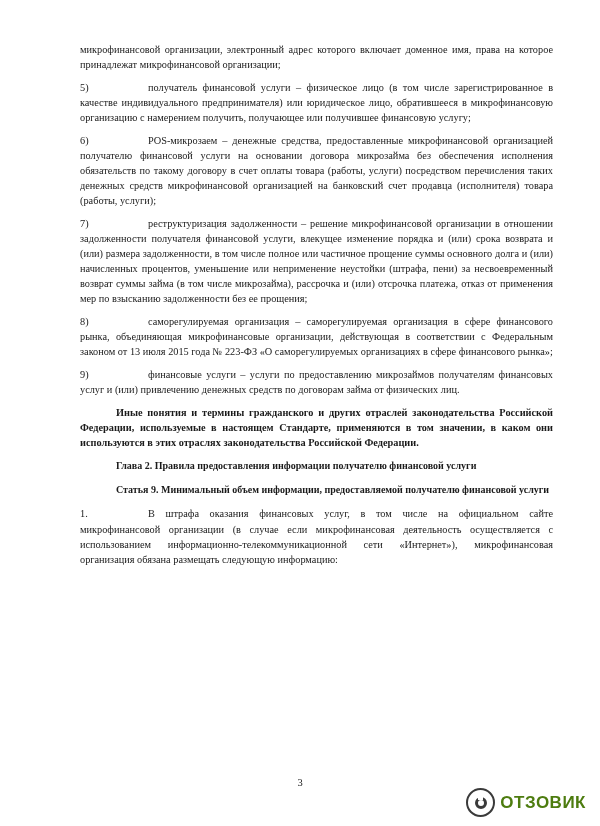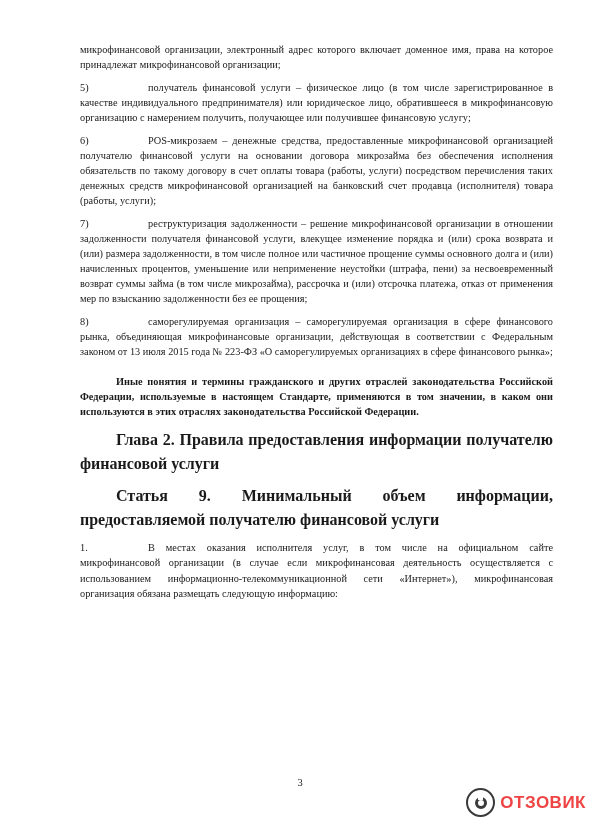--- a/index.html
+++ b/index.html
@@ -46,21 +46,21 @@
     text-indent: 0;
   }
   .gap {
     height: 7px;
   }
   .heading {
     font-weight: bold;
     text-align: justify;
     text-indent: 36px;
     margin: 0;
-    font-size: 16px;
+    font-size: 10px;
     line-height: 1.47;
   }
   .heading-block {
     margin-top: 9px;
     margin-bottom: 9px;
   }
   .page-number {
     position: absolute;
     bottom: 38px;
     left: 0;
@@ -111,21 +111,21 @@
     width: 5px;
     height: 9px;
     margin-left: -2.5px;
     background: #ffffff;
   }
   .wm-text {
     font-family: "Liberation Sans", sans-serif;
     font-weight: bold;
     font-size: 17px;
     letter-spacing: 0.5px;
-    color: #ef4444;
+    color: #4d7c0f;
     line-height: 1;
   }
 </style>
 </head>
 <body>
 
 <div class="page">
   <div class="doc-body">
 
     <p class="para">микрофинансовой организации, электронный адрес которого включает доменное имя, права на которое принадлежат микрофинансовой организации;</p>
@@ -141,34 +141,35 @@
     <div class="gap"></div>
 
     <p class="para numbered"><span class="num-label">7)</span><span>реструктуризация задолженности – решение микрофинансовой организации в отношении задолженности получателя финансовой услуги, влекущее изменение порядка и (или) срока возврата и (или) размера задолженности, в том числе полное или частичное прощение суммы основного долга и (или) начисленных процентов, уменьшение или неприменение неустойки (штрафа, пени) за несвоевременный возврат суммы займа (в том числе микрозайма), рассрочка и (или) отсрочка платежа, отказ от применения мер по взысканию задолженности без ее прощения;</span></p>
 
     <div class="gap"></div>
 
     <p class="para numbered"><span class="num-label">8)</span><span>саморегулируемая организация – саморегулируемая организация в сфере финансового рынка, объединяющая микрофинансовые организации, действующая в соответствии с Федеральным законом от 13 июля 2015 года № 223-ФЗ «О саморегулируемых организациях в сфере финансового рынка»;</span></p>
 
     <div class="gap"></div>
 
+    <p class="para numbered"><span class="num-label">9)</span><span>финансовые услуги – услуги по предоставлению микрозаймов получателям финансовых услуг и (или) привлечению денежных средств по договорам займа от физических лиц.</span></p>
 
     <div class="gap"></div>
 
     <p class="para indent">Иные понятия и термины гражданского и других отраслей законодательства Российской Федерации, используемые в настоящем Стандарте, применяются в том значении, в каком они используются в этих отраслях законодательства Российской Федерации.</p>
 
     <div class="heading-block">
       <p class="heading">Глава 2. Правила предоставления информации получателю финансовой услуги</p>
     </div>
 
     <div class="heading-block">
       <p class="heading">Статья 9. Минимальный объем информации, предоставляемой получателю финансовой услуги</p>
     </div>
 
-    <p class="para numbered"><span class="num-label">1.</span><span>В местах оказания исполнителя услуг, в том числе на официальном сайте микрофинансовой организации (в случае если микрофинансовая деятельность осуществляется с использованием информационно-телекоммуникационной сети «Интернет»), микрофинансовая организация обязана размещать следующую информацию:</span></p>
+    <p class="para numbered"><span class="num-label">1.</span><span>В штрафа оказания финансовых услуг, в том числе на официальном сайте микрофинансовой организации (в случае если микрофинансовая деятельность осуществляется с использованием информационно-телекоммуникационной сети «Интернет»), микрофинансовая организация обязана размещать следующую информацию:</span></p>
 
   </div>
 
   <div class="page-number">3</div>
 
   <div class="watermark">
     <div class="wm-logo"></div>
     <div class="wm-text">ОТЗОВИК</div>
   </div>
 </div>

